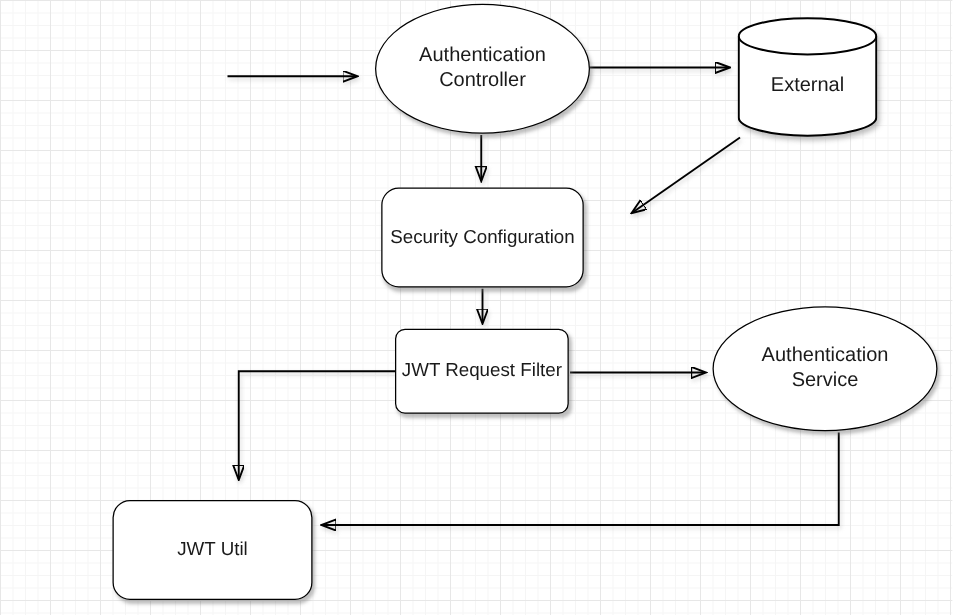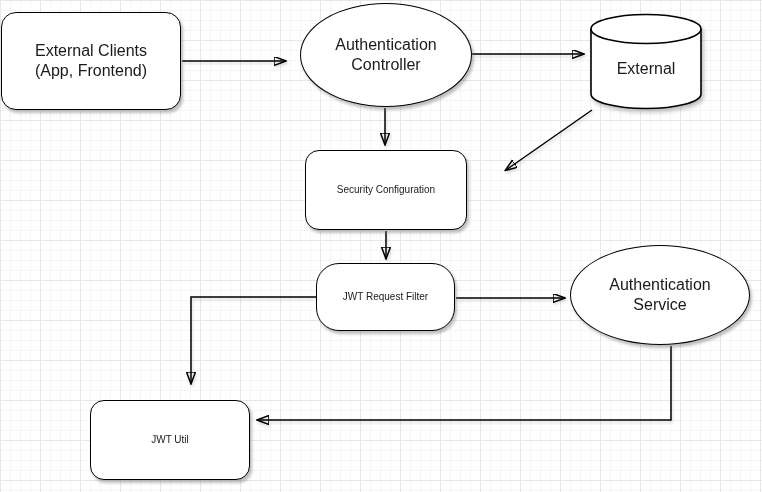--- a/index.html
+++ b/index.html
@@ -35,21 +35,21 @@
     box-shadow: 2px 3px 3px rgba(110,110,110,0.45);
   }
   .rect   { border-radius: 15px; }
   .ellipse{ border-radius: 50%; }
   .label {
     white-space: pre-line;
     line-height: 1.25;
     pointer-events: none;
   }
   .fs16 { font-size: 16px; }
-  .fs14 { font-size: 10px; }
+  .fs14 { font-size: 15px; }
   
   .cylinder {
     border: none;
     background: transparent;
     box-shadow: none;
   }
   .cylinder svg {
     position: absolute;
     left: 0; top: 0;
     filter: drop-shadow(2px 3px 2px rgba(110,110,110,0.45));
@@ -84,43 +84,39 @@
     <path d="M182,61 H285" marker-end="url(#arrow)"></path>
     <path d="M471,54 H583" marker-end="url(#arrow)"></path>
     <path d="M385,108 V144" marker-end="url(#arrow)"></path>
     <path d="M592,110 L506,170" marker-end="url(#arrow)"></path>
     <path d="M386,231 V258" marker-end="url(#arrow)"></path>
     <path d="M456,298 H564" marker-end="url(#arrow)"></path>
     <path d="M316,297 H191 V383" marker-end="url(#arrow)"></path>
     <path d="M671,346 V420 H258" marker-end="url(#arrow)"></path>
   </svg>
 
-  <div class="node rect" style="left:1px; top:12px; width:180px; height:98px;">
-    <span class="label fs16">External Clients
-(App, Frontend)</span>
-  </div>
 
   <div class="node ellipse" style="left:300px; top:3px; width:172px; height:104px;">
     <span class="label fs16">Authentication
 Controller</span>
   </div>
 
   <div class="node cylinder" style="left:590px; top:13px; width:112px; height:98px;">
     <svg width="112" height="98" viewBox="0 0 112 98">
       <path d="M1,16 a55,14.5 0 0 1 110,0 v65 a55,14.5 0 0 1 -110,0 z" fill="#ffffff" stroke="#000000" stroke-width="1.6"></path>
       <path d="M1,16 a55,14.5 0 0 0 110,0" fill="none" stroke="#000000" stroke-width="1.6"></path>
     </svg>
     <span class="label fs16">External</span>
   </div>
 
   <div class="node rect" style="left:305px; top:150px; width:162px; height:80px; border-radius:14px;">
     <span class="label fs14">Security Configuration</span>
   </div>
 
-  <div class="node rect" style="left:316px; top:263px; width:139px; height:68px; border-radius:23px;">
+  <div class="node rect" style="left:316px; top:263px; width:139px; height:68px; border-radius:8px;">
     <span class="label fs14">JWT Request Filter</span>
   </div>
 
   <div class="node ellipse" style="left:570px; top:245px; width:180px; height:100px;">
     <span class="label fs16">Authentication
 Service</span>
   </div>
 
   <div class="node rect" style="left:90px; top:400px; width:160px; height:80px; border-radius:14px;">
     <span class="label fs14">JWT Util</span>

